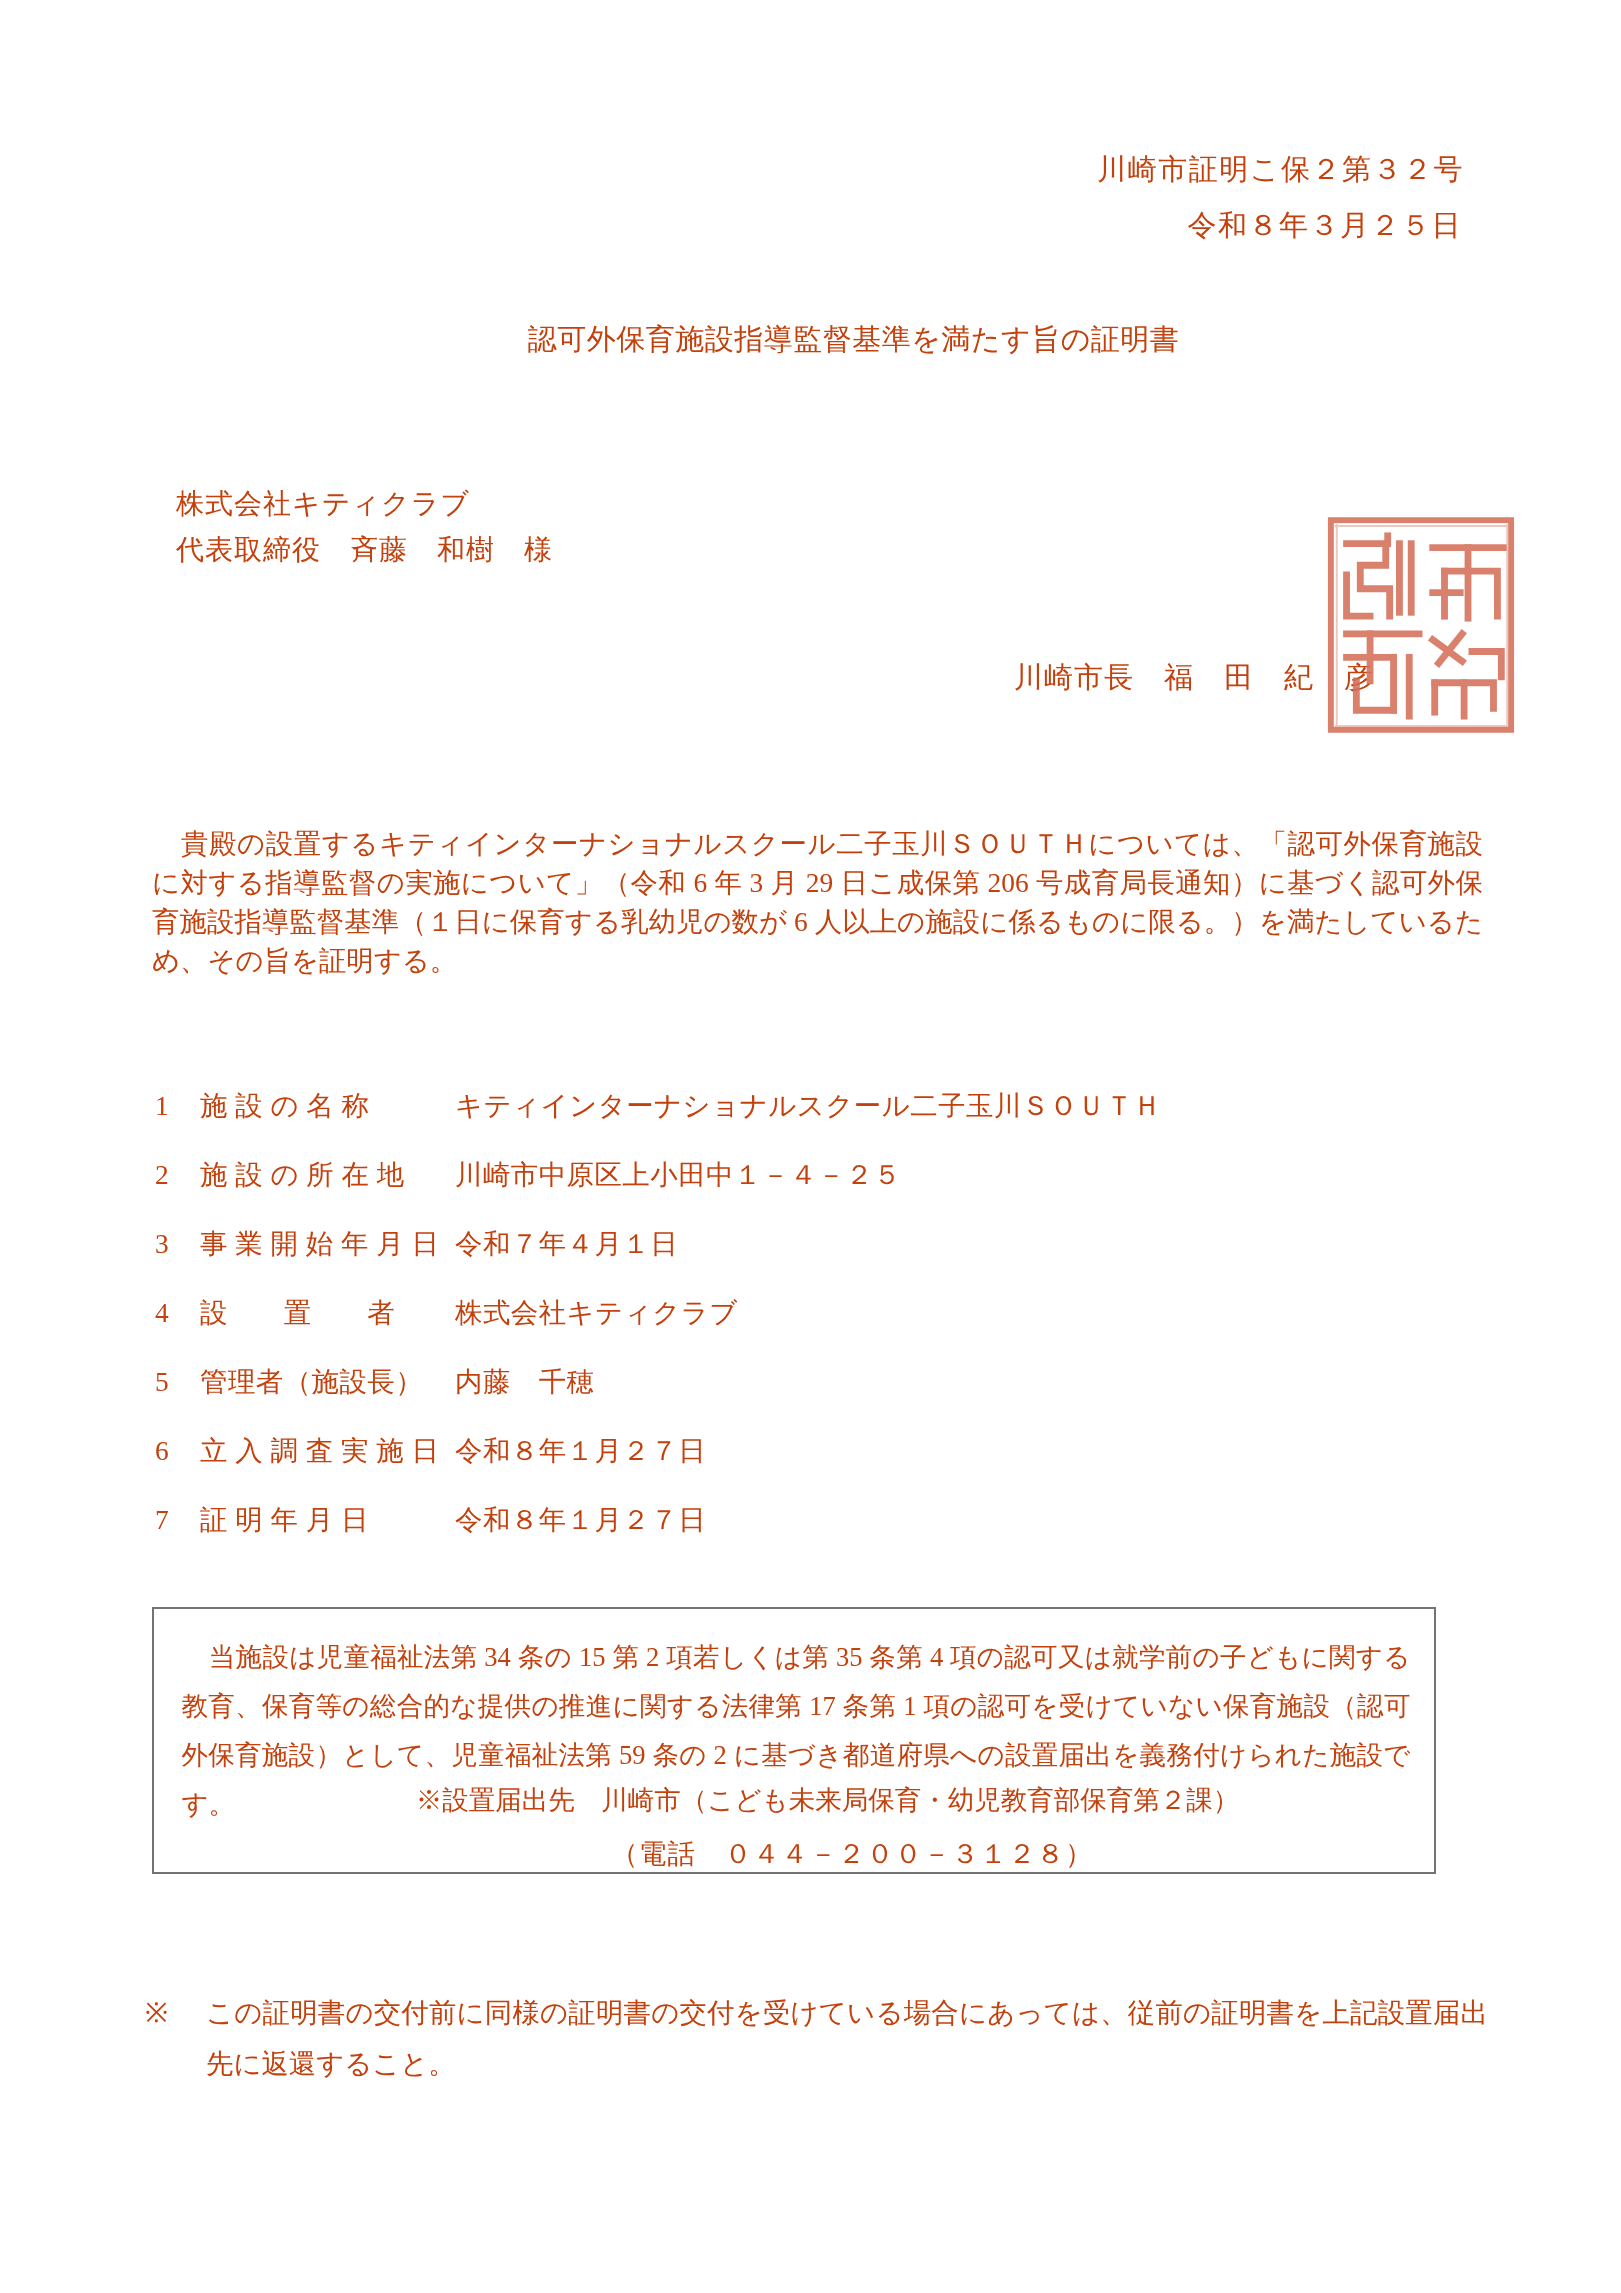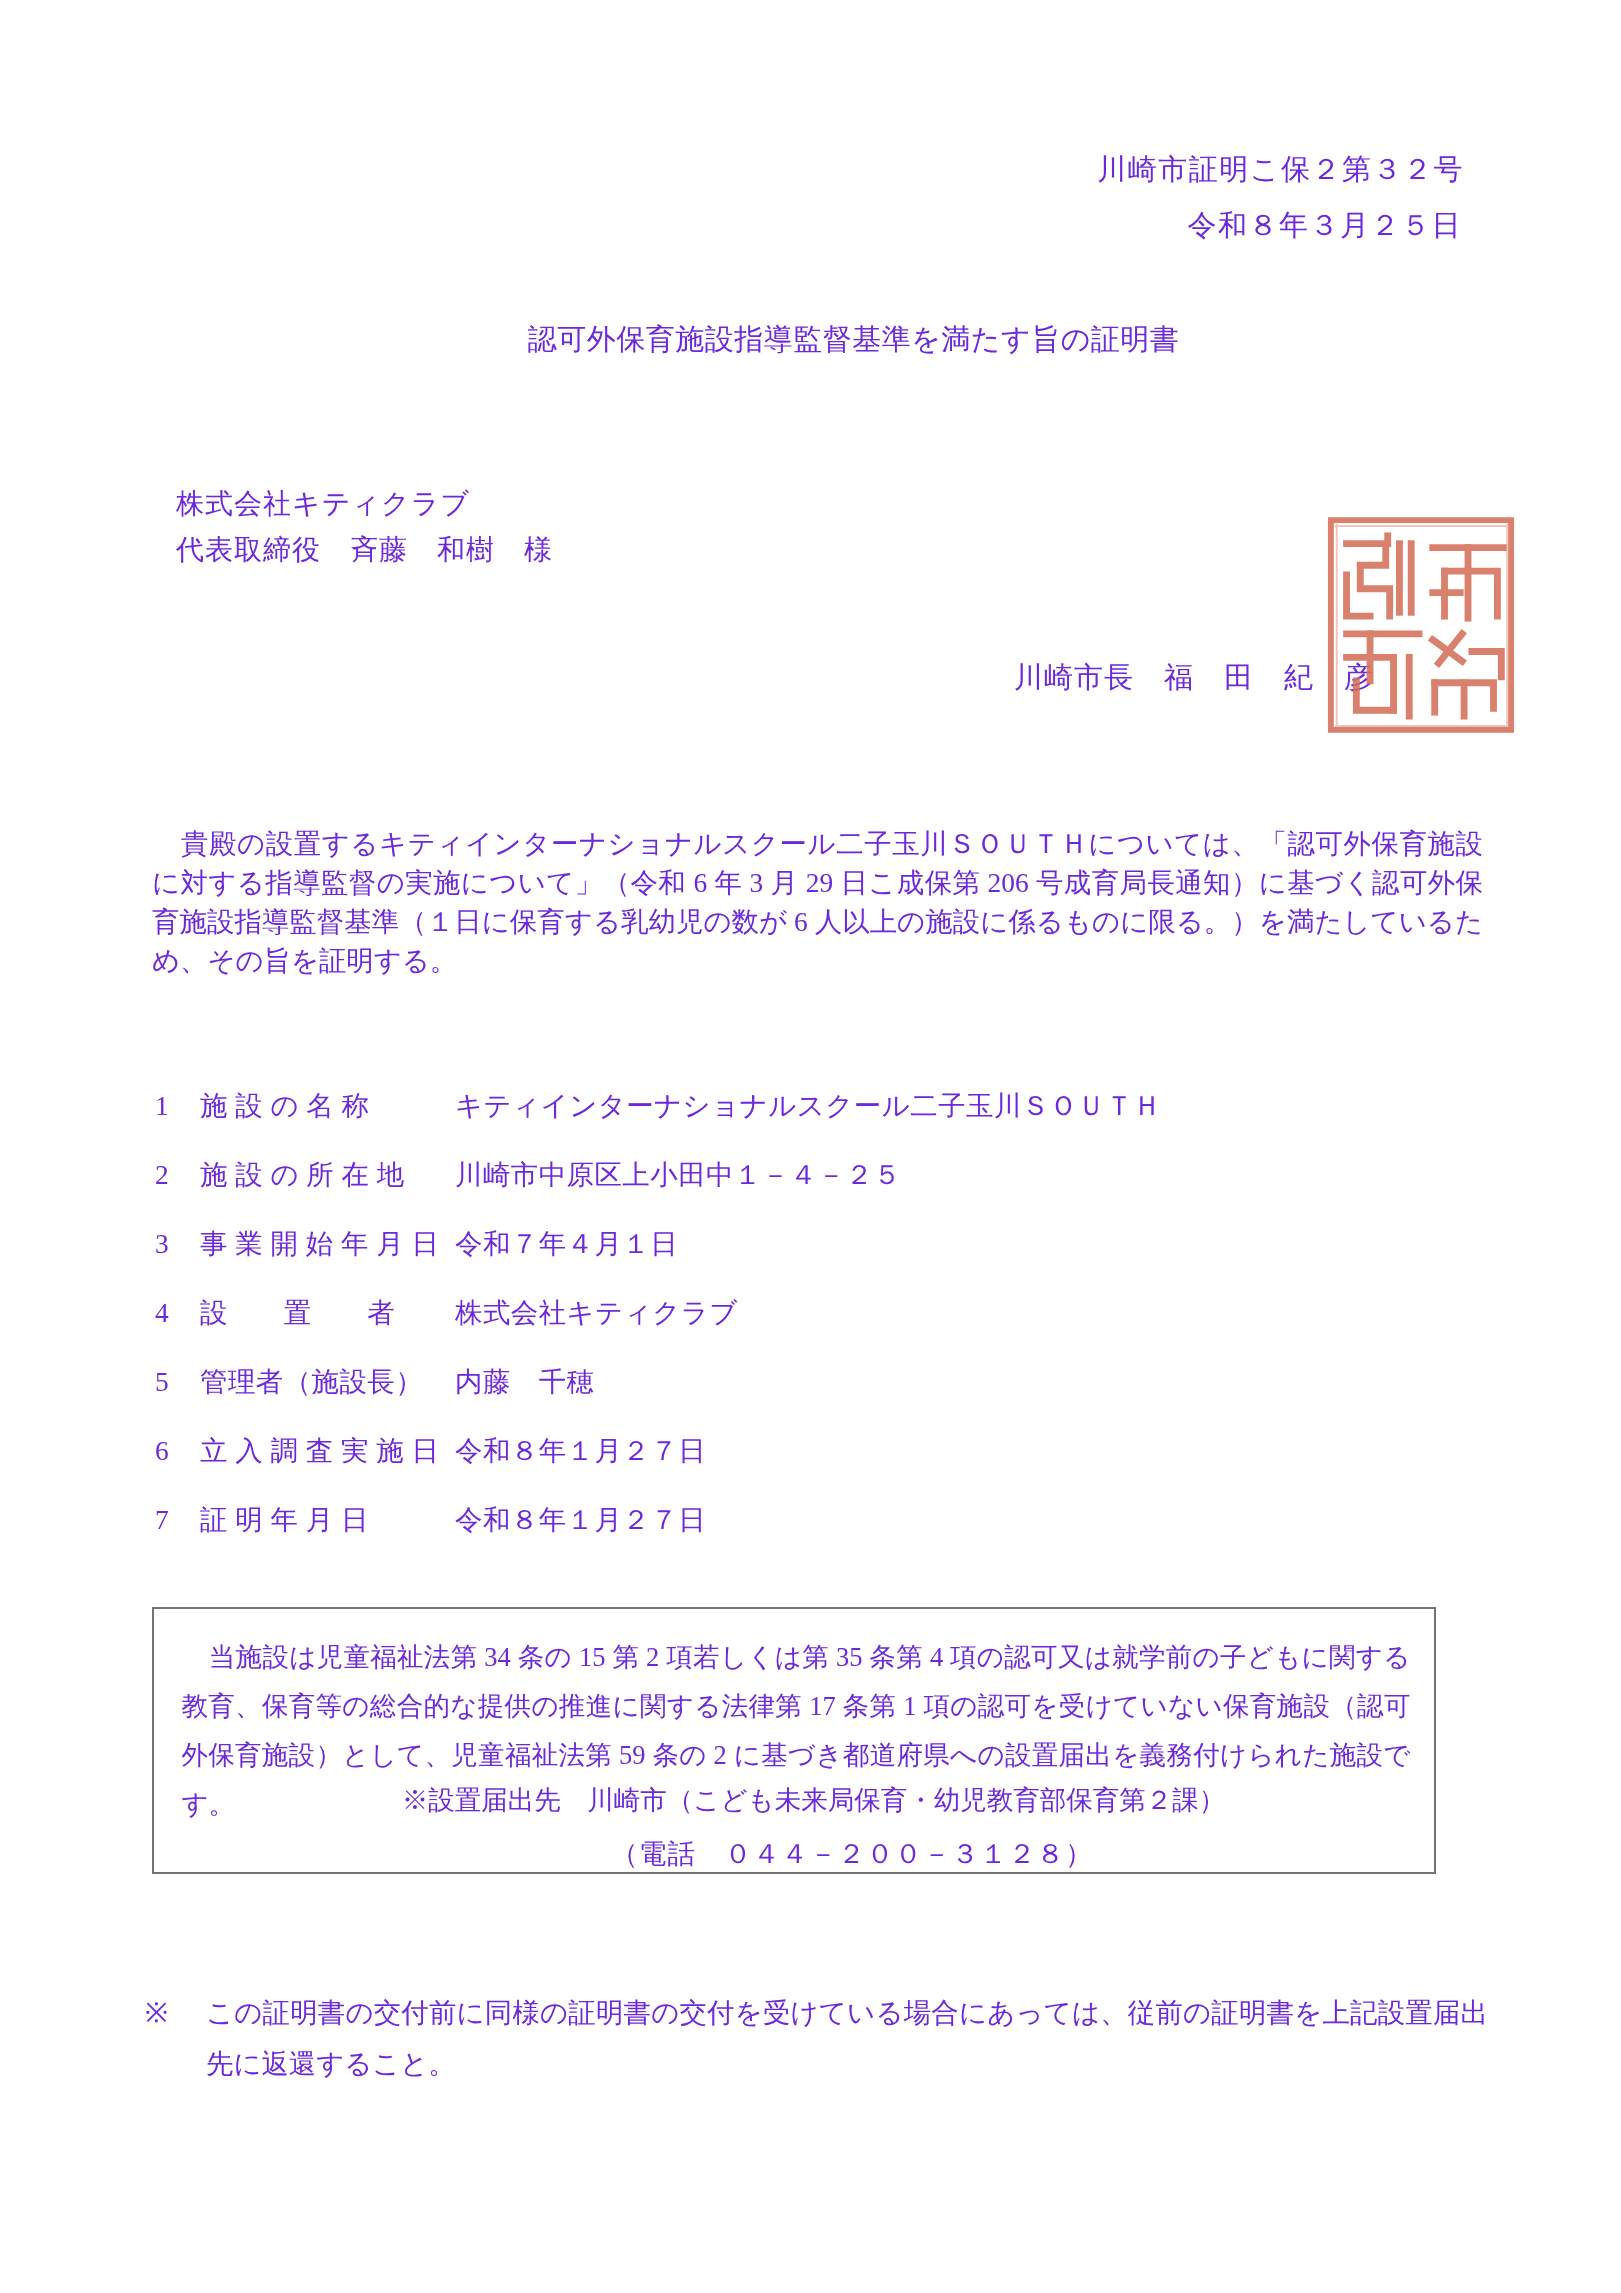--- a/index.html
+++ b/index.html
@@ -6,21 +6,21 @@
     margin: 0;
     padding: 0;
     background: #ffffff;
   }
   #page {
     position: relative;
     width: 1621px;
     height: 2124px;
     background: #ffffff;
     font-family: "Liberation Serif", "DejaVu Serif", serif;
-    color: #6d28d9;
+    color: #c2410c;
     overflow: hidden;
   }
 
   
   .header-block {
     position: absolute;
     top: 155px;
     right: 157px;
     text-align: right;
     font-size: 29px;
@@ -132,20 +132,21 @@
     text-indent: 27.4px;
   }
   .notice-sub {
     position: absolute;
     left: 0;
     top: 173px;
     width: 1280px;
     text-align: center;
     font-size: 26.5px;
     text-indent: 39px;
+    padding-left: 14px;
   }
   .notice-tel {
     position: absolute;
     left: 0;
     top: 227px;
     width: 1280px;
     text-align: center;
     font-size: 27.4px;
     text-indent: 116px;
     letter-spacing: 1px;

